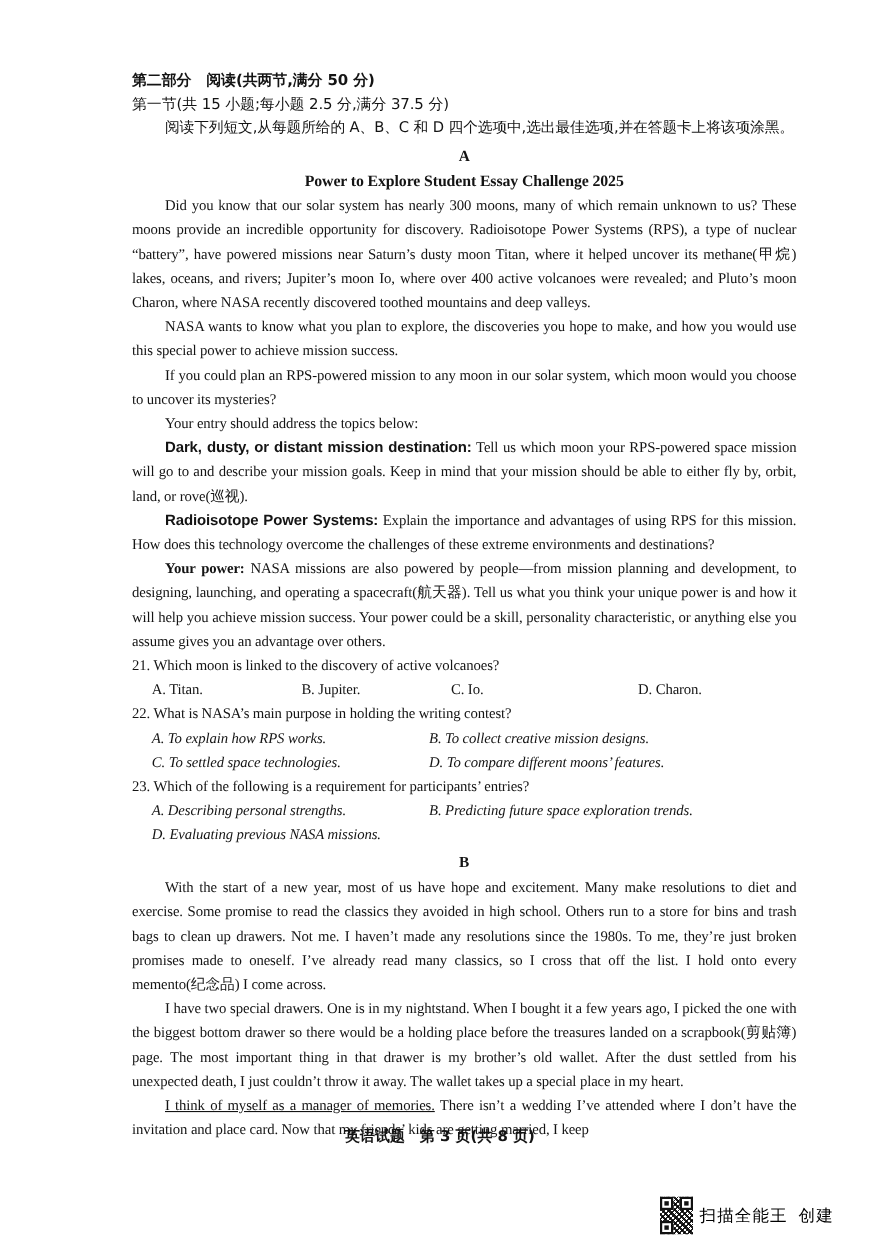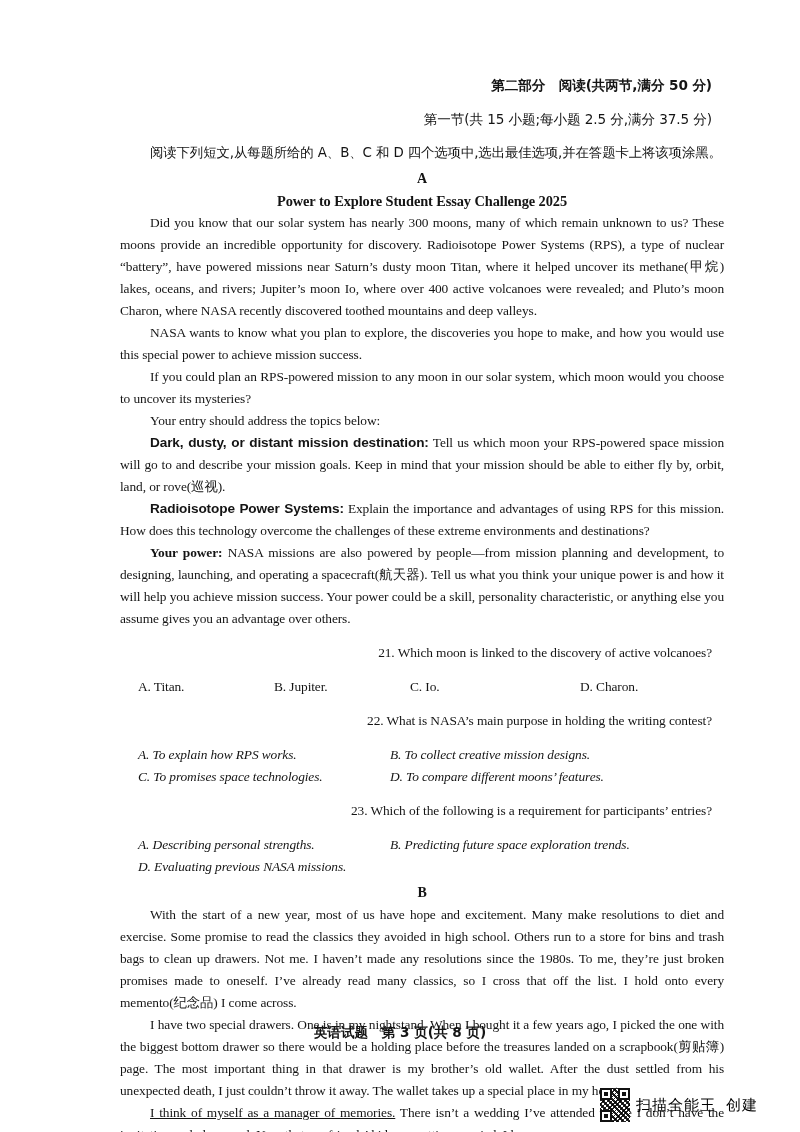--- a/index.html
+++ b/index.html
@@ -6,21 +6,21 @@
     body {
       width: 800px; height: 1132px; position: relative; overflow: hidden;
       font-family: "Liberation Serif", "DejaVu Serif", serif;
       color: #141414;
     }
     .page {
       position: absolute; left: 120px; top: 62px; width: 604px;
       font-size: 13.4px; line-height: 22px;
       letter-spacing: -0.1px;
     }
-    .line { display: block; margin: 12px; white-space: normal; text-align: right; }
+    .line { display: block; margin: 0; white-space: normal; }
     .bold { font-weight: bold; }
     .cjk { font-family: "DejaVu Sans", sans-serif; }
     .sec-head { font-weight: bold; font-size: 13.6px; }
     .subhead { font-size: 13.6px; }
     .indent { text-indent: 30px; text-align: justify; }
     .passage-letter { font-weight: bold; font-size: 14px; text-align: center; margin-top: 4px; }
     .title { font-weight: bold; font-size: 14.4px; text-align: center; }
     p { margin: 0; text-align: justify; }
     .topic-label { font-weight: bold; font-family: "Liberation Sans", "DejaVu Sans", sans-serif; font-size: 13.6px; }
     .q { margin: 0; }
@@ -95,21 +95,21 @@
   </div>
 
   <div class="q">
     <div class="line">
       <span>22.</span>
       <span>What is NASA’s main purpose in holding the writing contest?</span>
     </div>
     <div class="opts2">
       <span>A. To explain how RPS works.</span>
       <span>B. To collect creative mission designs.</span>
-      <span>C. To promises space technologies.</span>
+      <span>C. To settled space technologies.</span>
       <span>D. To compare different moons’ features.</span>
     </div>
   </div>
 
   <div class="q">
     <div class="line">
       <span>23.</span>
       <span>Which of the following is a requirement for participants’ entries?</span>
     </div>
     <div class="opts2">

